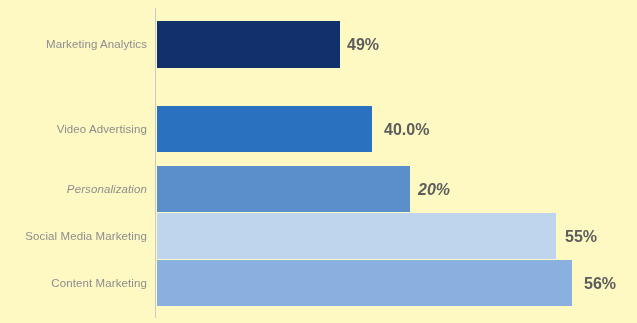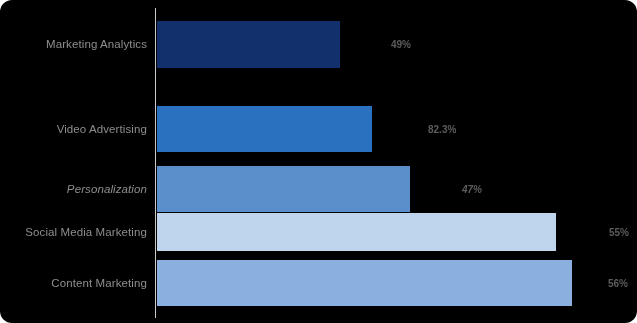--- a/index.html
+++ b/index.html
@@ -54,55 +54,54 @@
   }
   .bar {
     position: absolute;
     left: 157px;
     height: 100%;
     border-radius: 0;
   }
   .value-label {
     position: absolute;
     color: #5c5c5c;
-    font-size: 10px;
+    font-size: 16px;
     font-weight: bold;
     line-height: 13px;
     white-space: nowrap;
-    margin-left: 44px;
   }
 </style>
 </head>
 <body>
 
-<div id="chart-root" style="background: #000000; border-radius: 12px;">
+<div id="chart-root" style="background: #fef9c3;">
 
   <div id="y-axis-line" style="background: rgb(201, 201, 201);"></div>
 
   <div id="plot-area">
       <div class="bar-row" style="top: 21px; height: 47px;">
         <div class="cat-label" style="color: rgb(141, 141, 141);">Marketing Analytics</div>
         <div class="bar" style="width: 183px; background: rgb(18, 48, 107);"></div>
         <div class="value-label" style="left: 347px; color: rgb(92, 92, 92);">49%</div>
       </div>
       <div class="bar-row" style="top: 106px; height: 46px;">
         <div class="cat-label" style="color: rgb(141, 141, 141);">Video Advertising</div>
         <div class="bar" style="width: 215px; background: rgb(42, 113, 192);"></div>
-        <div class="value-label" style="left: 384px; color: rgb(92, 92, 92);">82.3%</div>
+        <div class="value-label" style="left: 384px; color: rgb(92, 92, 92);">40.0%</div>
       </div>
       <div class="bar-row" style="top: 166px; height: 46px; font-style: italic;">
         <div class="cat-label" style="color: rgb(141, 141, 141);">Personalization</div>
         <div class="bar" style="width: 253px; background: rgb(90, 143, 203);"></div>
-        <div class="value-label" style="left: 418px; color: rgb(92, 92, 92);">47%</div>
+        <div class="value-label" style="left: 418px; color: rgb(92, 92, 92);">20%</div>
       </div>
-      <div class="bar-row" style="top: 213px; height: 38px;">
+      <div class="bar-row" style="top: 213px; height: 46px;">
         <div class="cat-label" style="color: rgb(141, 141, 141);">Social Media Marketing</div>
         <div class="bar" style="width: 399px; background: rgb(191, 213, 238);"></div>
         <div class="value-label" style="left: 565px; color: rgb(92, 92, 92); text-align: center;">55%</div>
       </div>
       <div class="bar-row" style="top: 260px; height: 46px;">
         <div class="cat-label" style="color: rgb(141, 141, 141);">Content Marketing</div>
         <div class="bar" style="width: 415px; background: rgb(138, 176, 224);"></div>
-        <div class="value-label" style="left: 564px; color: rgb(92, 92, 92);">56%</div>
+        <div class="value-label" style="left: 584px; color: rgb(92, 92, 92);">56%</div>
       </div>
     </div>
 
 </div>
 
 </body></html>

